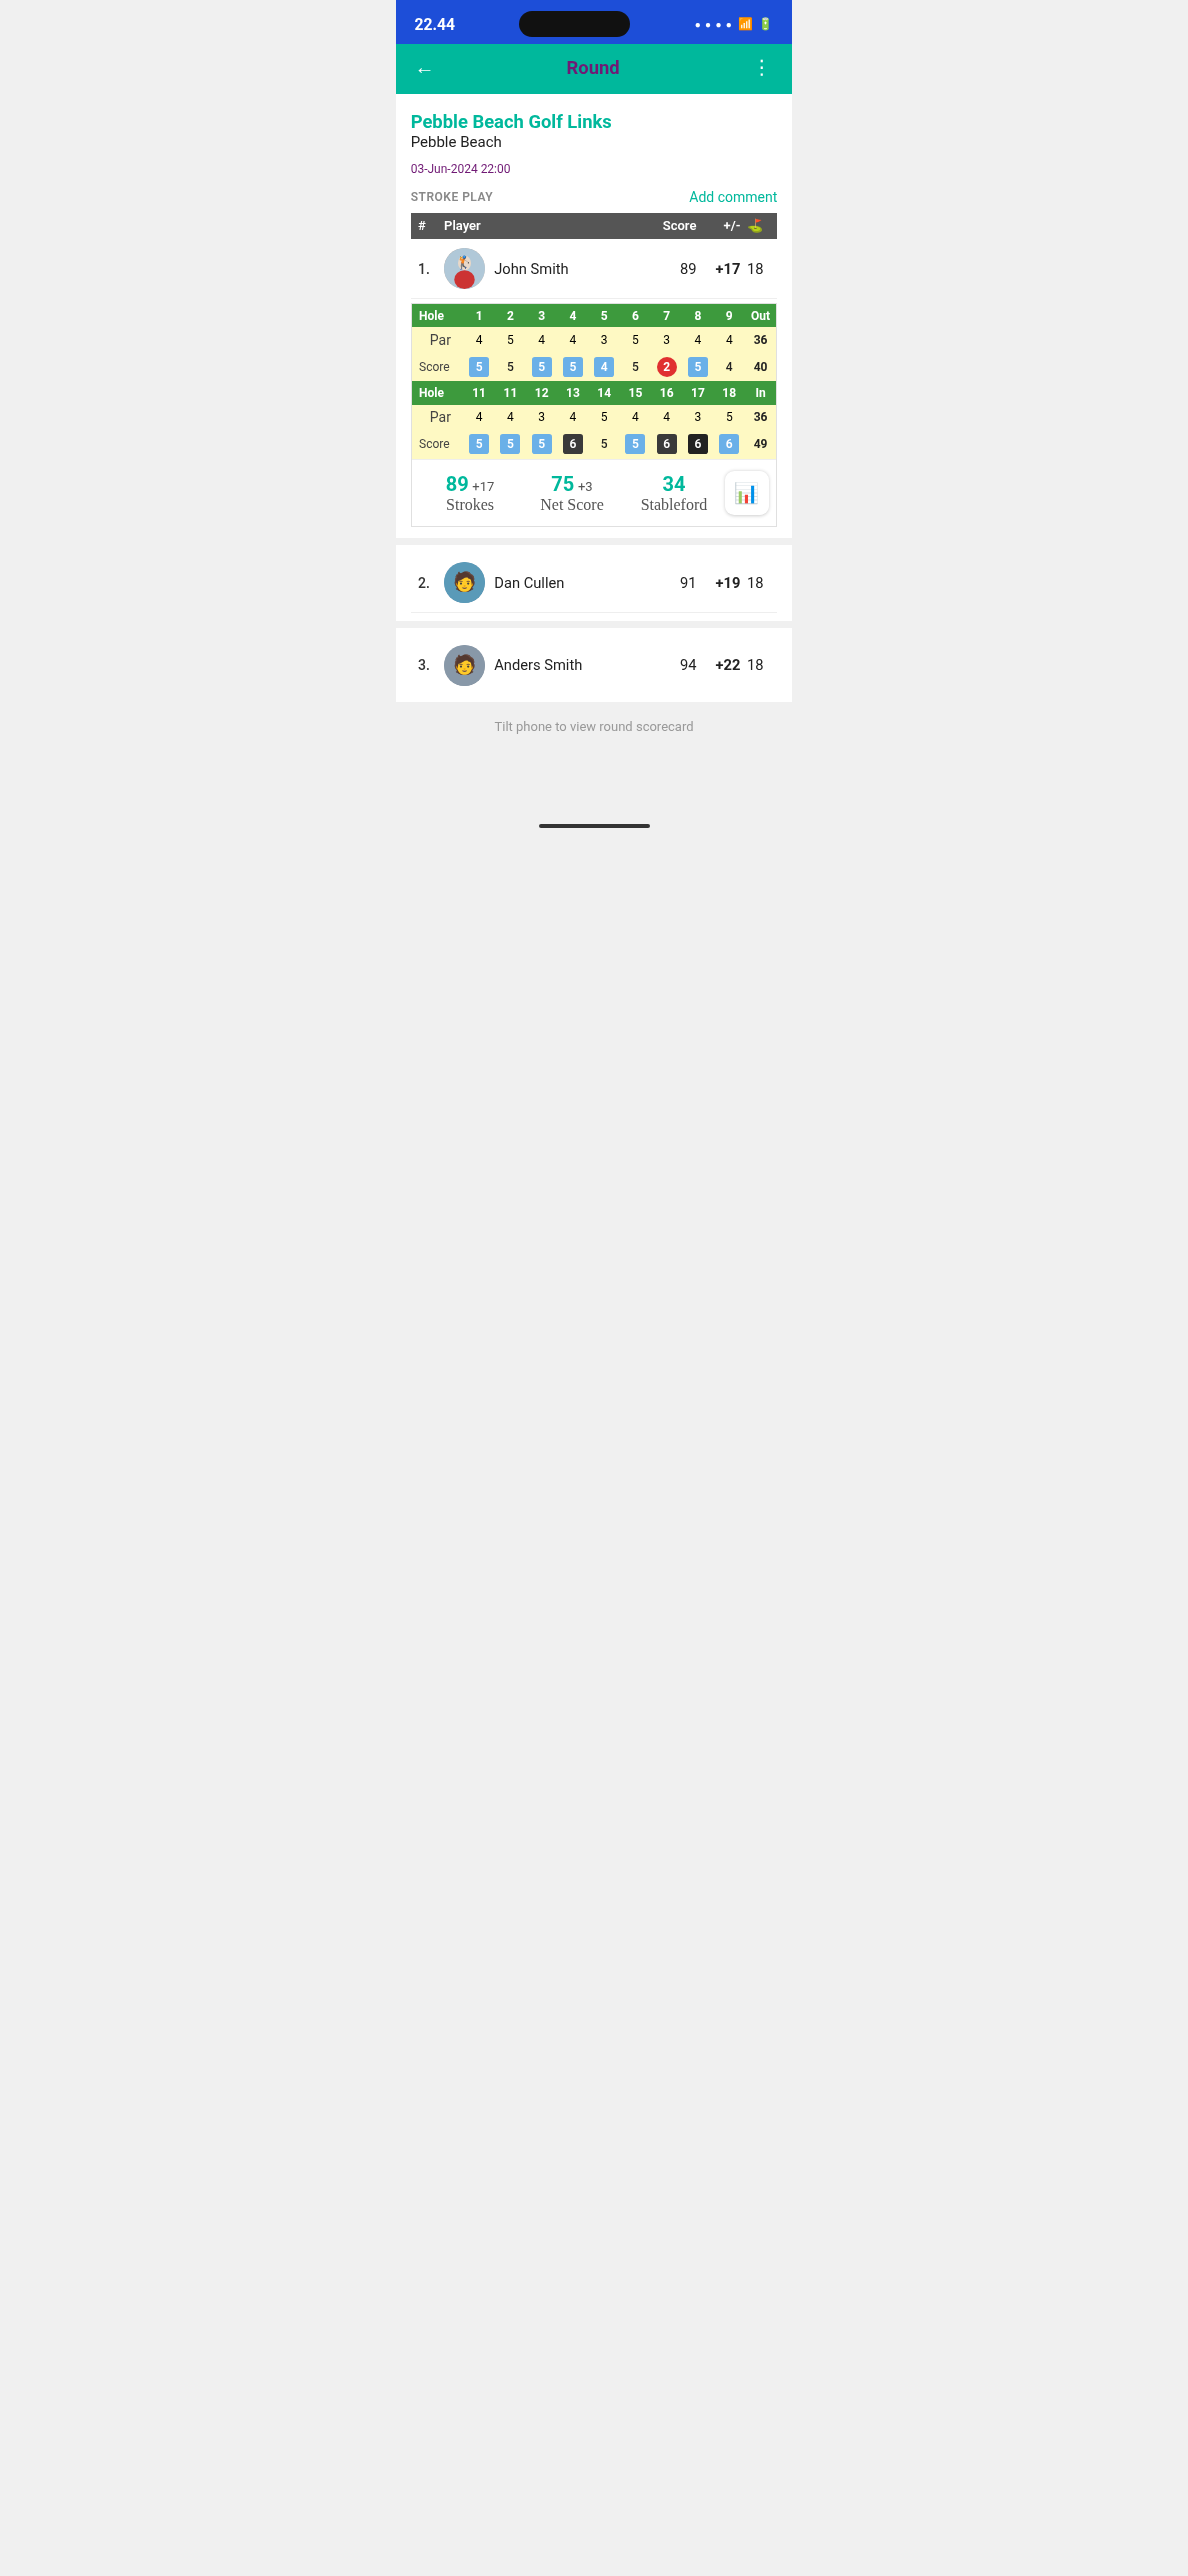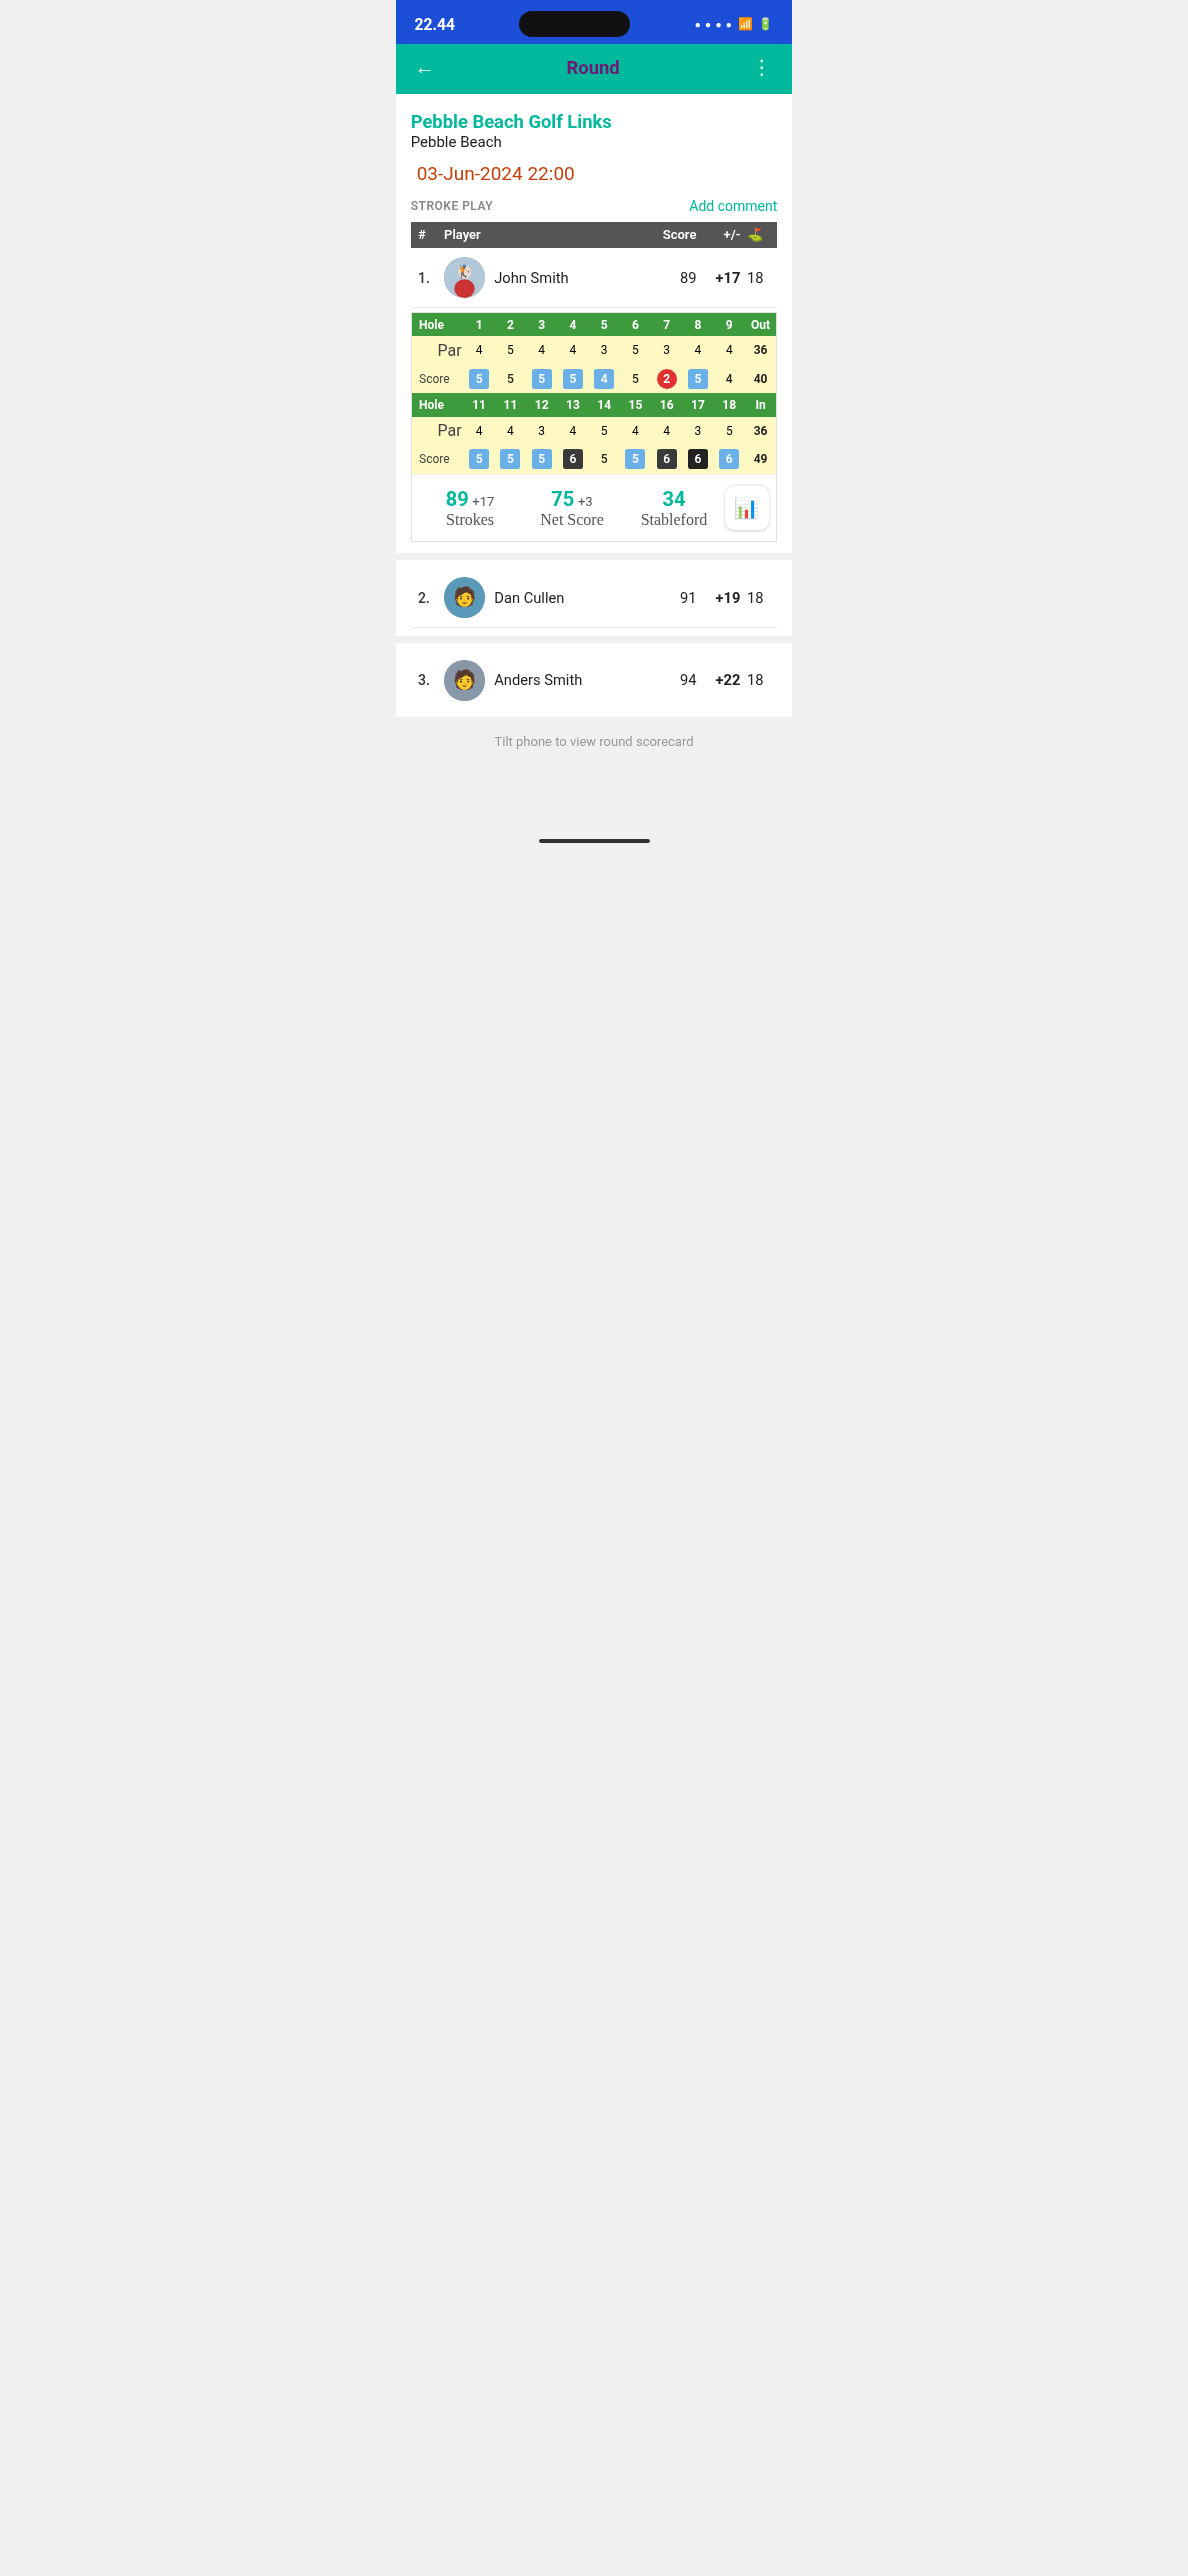--- a/index.html
+++ b/index.html
@@ -76,24 +76,23 @@
       font-weight: 700;
       margin-bottom: 1.8px;
     }
     .course-location {
       color: #222;
       font-size: 15px;
       font-weight: 400;
       margin-bottom: 11px;
     }
     .course-date {
-      color: #c2410c;
-      font-size: 19px;
+      color: #701a75;
+      font-size: 12px;
       margin-bottom: 13px;
-      margin-left: 6px;
     }
 
     .stroke-play-row {
       display: flex;
       justify-content: space-between;
       align-items: center;
       margin-bottom: 7.4px;
     }
     .stroke-play-label {
       color: #888;
@@ -201,23 +200,23 @@
     .sc-header {
       background: #3d9a3d;
       color: white;
       font-weight: 700;
     }
     .sc-header th:first-child {
       text-align: left;
       padding-left: 7.4px;
     }
     .sc-row td:first-child {
-      text-align: right;
+      text-align: center;
       padding-left: 7.4px;
-      font-size: 16px;
+      font-size: 14px;
       color: #444;
     }
     .sc-row-score td:first-child {
       text-align: left;
       padding-left: 7.4px;
       font-size: 12px;
       color: #444;
     }
     .bold-val {
       font-weight: 700;

